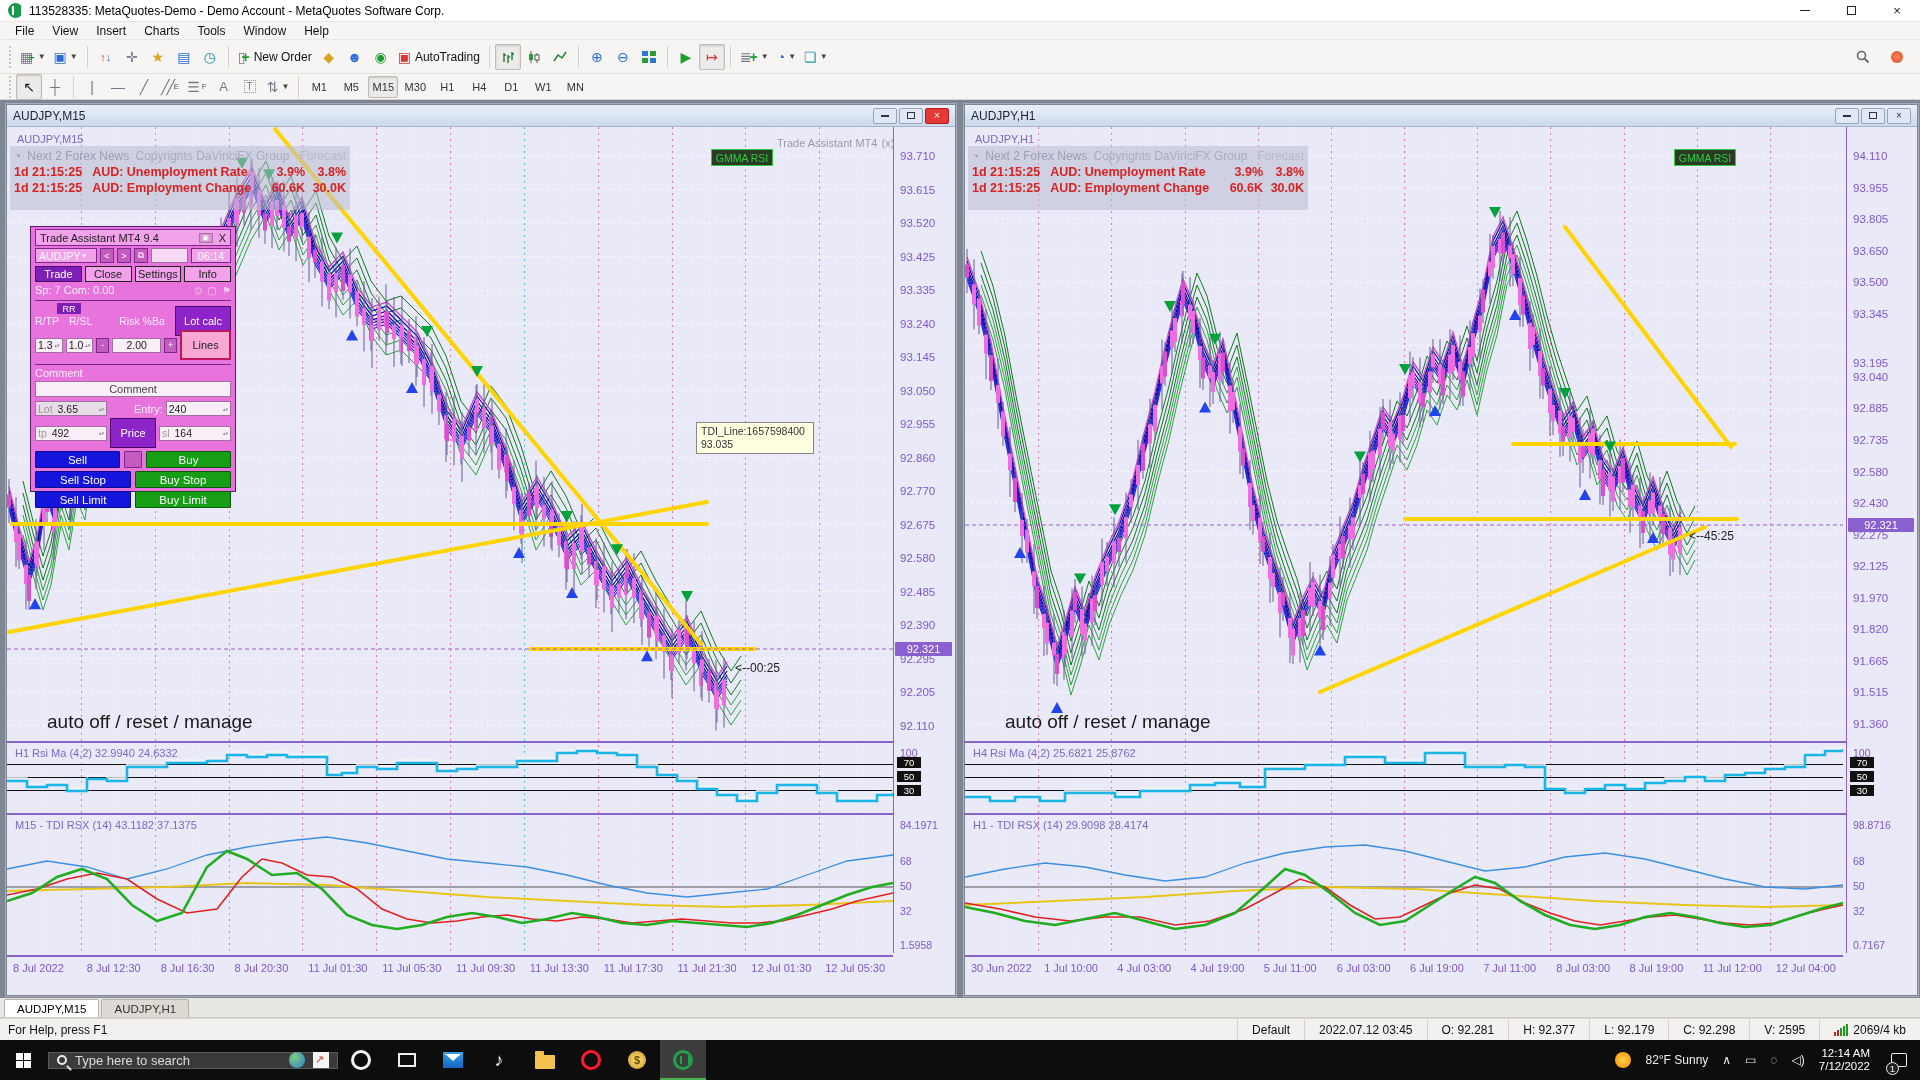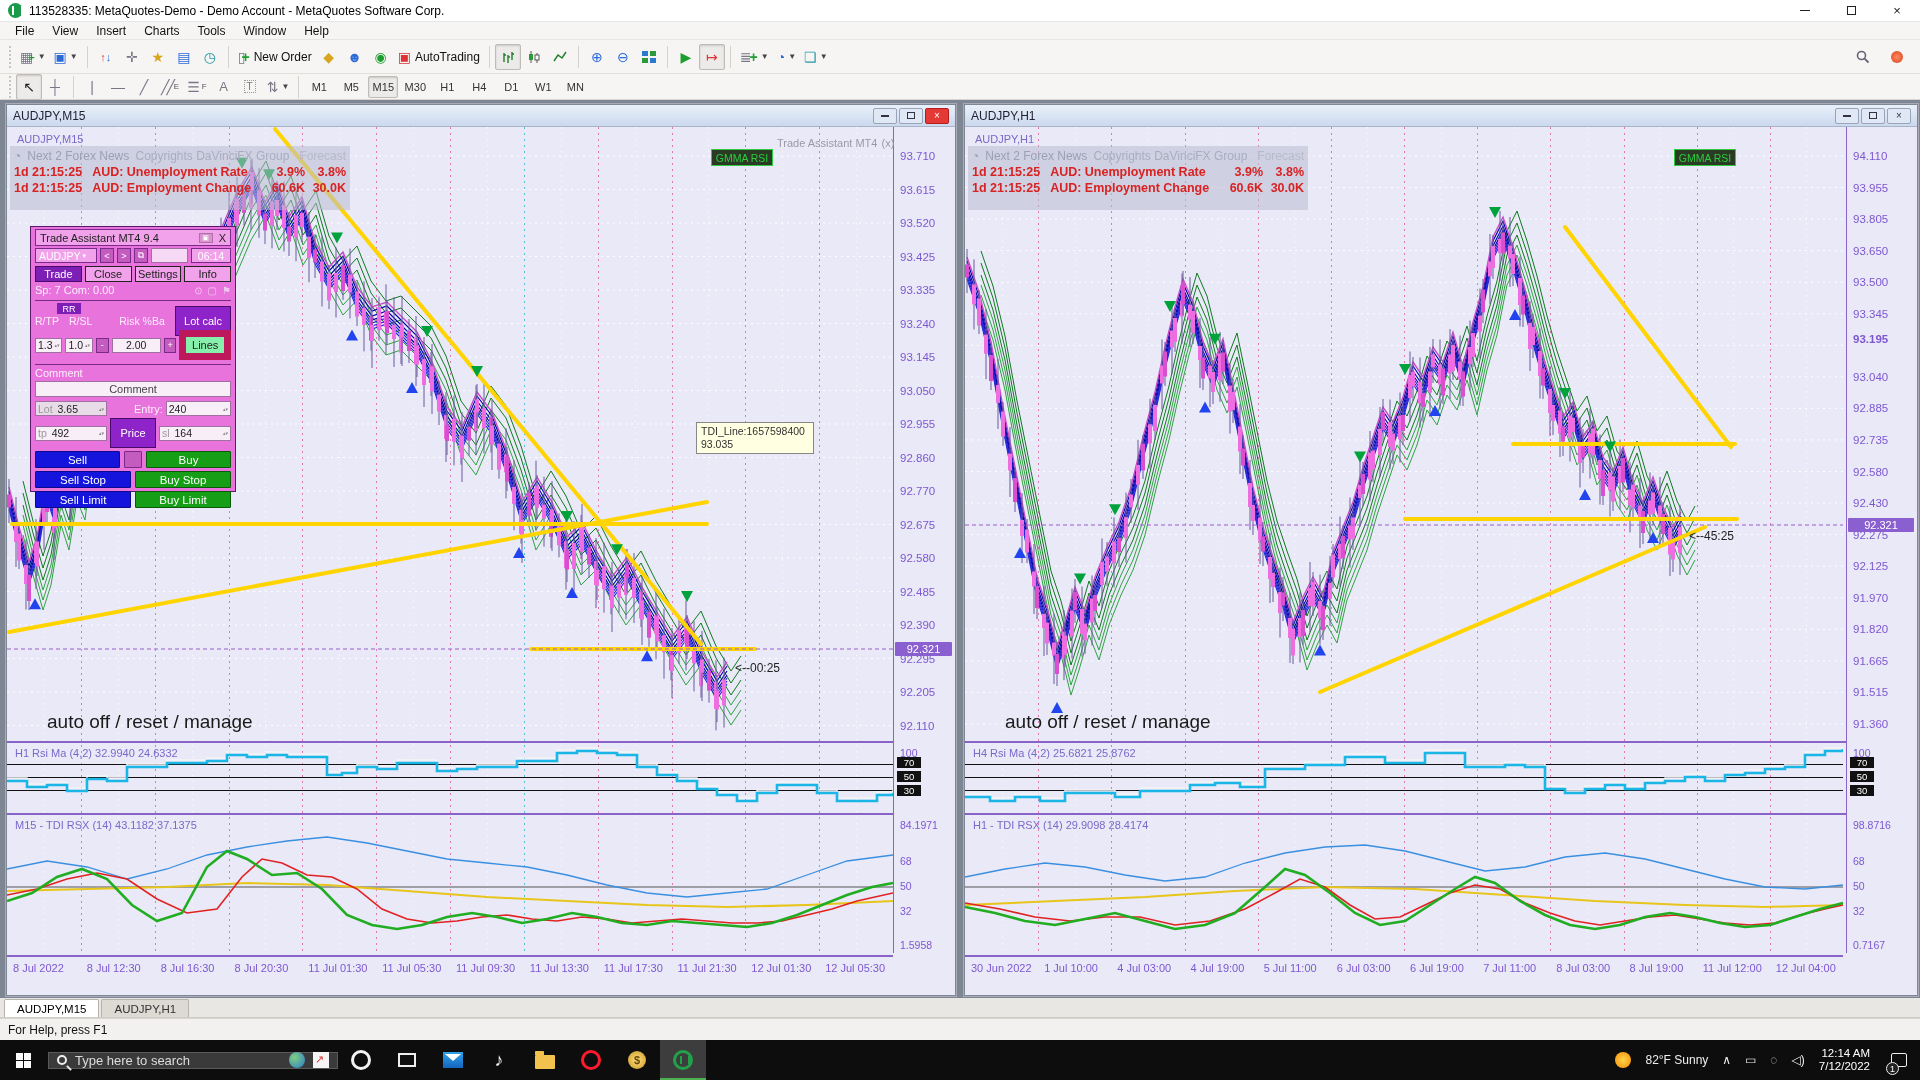--- a/index.html
+++ b/index.html
@@ -79,21 +79,21 @@
   .ta-tab.active{background:#7d1fb4;color:#fff;border-color:#4a0a6a}
   .ta-sp{display:flex;align-items:center;height:16px;color:#fdeefd;}
   .ta-sp .ic{margin-left:auto;display:flex;gap:5px;color:#f0c8ec;font-size:10px}
   .ta-hr{height:1px;background:#7a2a8a;margin:2px 0}
   .ta-chip{background:#7d1fb4;color:#fff;font-size:9px;padding:0 4px;height:11px;display:flex;align-items:center;width:24px;justify-content:center;margin-left:22px}
   .ta-lblrow{display:flex;align-items:center;height:14px;color:#fdeefd;font-size:10.5px}
   .ta-field{background:#f8eef8;border:1px solid #a070a0;height:15px;display:flex;align-items:center;color:#222;padding:0 2px;font-size:10.5px;justify-content:center;gap:1px}
   .spin{display:flex;flex-direction:column;font-size:5px;line-height:4px;color:#888;margin-left:auto}
   .ta-btn{background:#c45cc0;border:1px solid #7a2a8a;color:#fff;height:30px;display:flex;align-items:center;justify-content:center;font-size:11px}
   .ta-dark{background:#8d23c8;border:1px solid #4a0a6a;color:#fff}
-  .ta-lines{background:#86efac;border:7px solid #be185d;color:#222}
+  .ta-lines{background:#f9a8d4;border:2px solid #be185d;color:#222}
   .ta-comment-in{background:#f8eef8;border:1px solid #a070a0;height:16px;display:flex;align-items:center;justify-content:center;color:#444;margin-top:1px}
   .ta-grid{display:flex;gap:4px;margin-top:3px}
   .bt{flex:1;height:17px;display:flex;align-items:center;justify-content:center;color:#fff;font-size:11.5px;border-radius:1px}
   .bt.sell{background:#1414dd;border:1px solid #0a0a8a}
   .bt.buy{background:#169e16;border:1px solid #0a5a0a}
   .bt.sq{flex:0 0 18px;background:#c45cc0;border:1px solid #7a2a8a}
   
   .tabbar{position:absolute;top:998px;left:0;width:1920px;height:20px;background:#e9e7e3;display:flex;align-items:flex-end;padding-left:4px;border-bottom:1px solid #cfccc6}
   .mdi-tab{height:18px;display:flex;align-items:center;padding:0 12px;font-size:11.5px;border:1px solid #b5b2ac;border-bottom:none;background:#dddad4;color:#333;border-radius:2px 2px 0 0;margin-right:2px}
   .mdi-tab.active{background:#fff;color:#000}
@@ -1384,21 +1384,21 @@
         <div class="tdi-lbl" style="top:728px">68</div>
         <div class="tdi-lbl" style="top:753px">50</div>
         <div class="tdi-lbl" style="top:778px">32</div>
         <div class="tdi-lbl" style="top:812px">0.7167</div>
       <div class="price-tick" style="top: 23px;">94.110</div>
           <div class="price-tick" style="top: 54.55px;">93.955</div>
           <div class="price-tick" style="top: 86.1px;">93.805</div>
           <div class="price-tick" style="top: 117.65px;">93.650</div>
           <div class="price-tick" style="top: 149.2px;">93.500</div>
           <div class="price-tick" style="top: 180.75px;">93.345</div>
-          <div class="price-tick" style="top: 206px; font-weight: bold;">93.195</div>
+          <div class="price-tick" style="top: 230px;">93.195</div>
           <div class="price-tick" style="top: 243.85px;">93.040</div>
           <div class="price-tick" style="top: 275.4px;">92.885</div>
           <div class="price-tick" style="top: 306.95px;">92.735</div>
           <div class="price-tick" style="top: 338.5px;">92.580</div>
           <div class="price-tick" style="top: 370.05px;">92.430</div>
           <div class="price-tick" style="top: 401.6px;">92.275</div>
           <div class="price-tick" style="top: 433.15px;">92.125</div>
           <div class="price-tick" style="top: 464.7px;">91.970</div>
           <div class="price-tick" style="top: 496.25px;">91.820</div>
           <div class="price-tick" style="top: 527.8px;">91.665</div>
@@ -1451,20 +1451,36 @@
   </div>
 </div>
 
 <div class="tabbar">
     <div class="mdi-tab active">AUDJPY,M15</div>
     <div class="mdi-tab">AUDJPY,H1</div>
   </div>
 
 <div class="statusbar">
   <div class="status-help">For Help, press F1</div>
+  <div class="status-cells">
+      <div class="scell">Default</div>
+      <div class="scell">2022.07.12 03:45</div>
+      <div class="scell">O: 92.281</div>
+      <div class="scell">H: 92.377</div>
+      <div class="scell">L: 92.179</div>
+      <div class="scell">C: 92.298</div>
+      <div class="scell">V: 2595</div>
+      <div class="scell"><span class="netbars">
+          <i class="r" style="height: 4px;"></i>
+          <i class="r" style="height: 6px;"></i>
+          <i style="height: 8px;"></i>
+          <i style="height: 10px;"></i>
+          <i style="height: 12px;"></i>
+        </span>2069/4 kb</div>
+    </div>
 </div>
 
 <div class="taskbar">
   <div class="tk-start">
       <span class="winlogo">
         <i></i>
         <i></i>
         <i></i>
         <i></i>
       </span>

